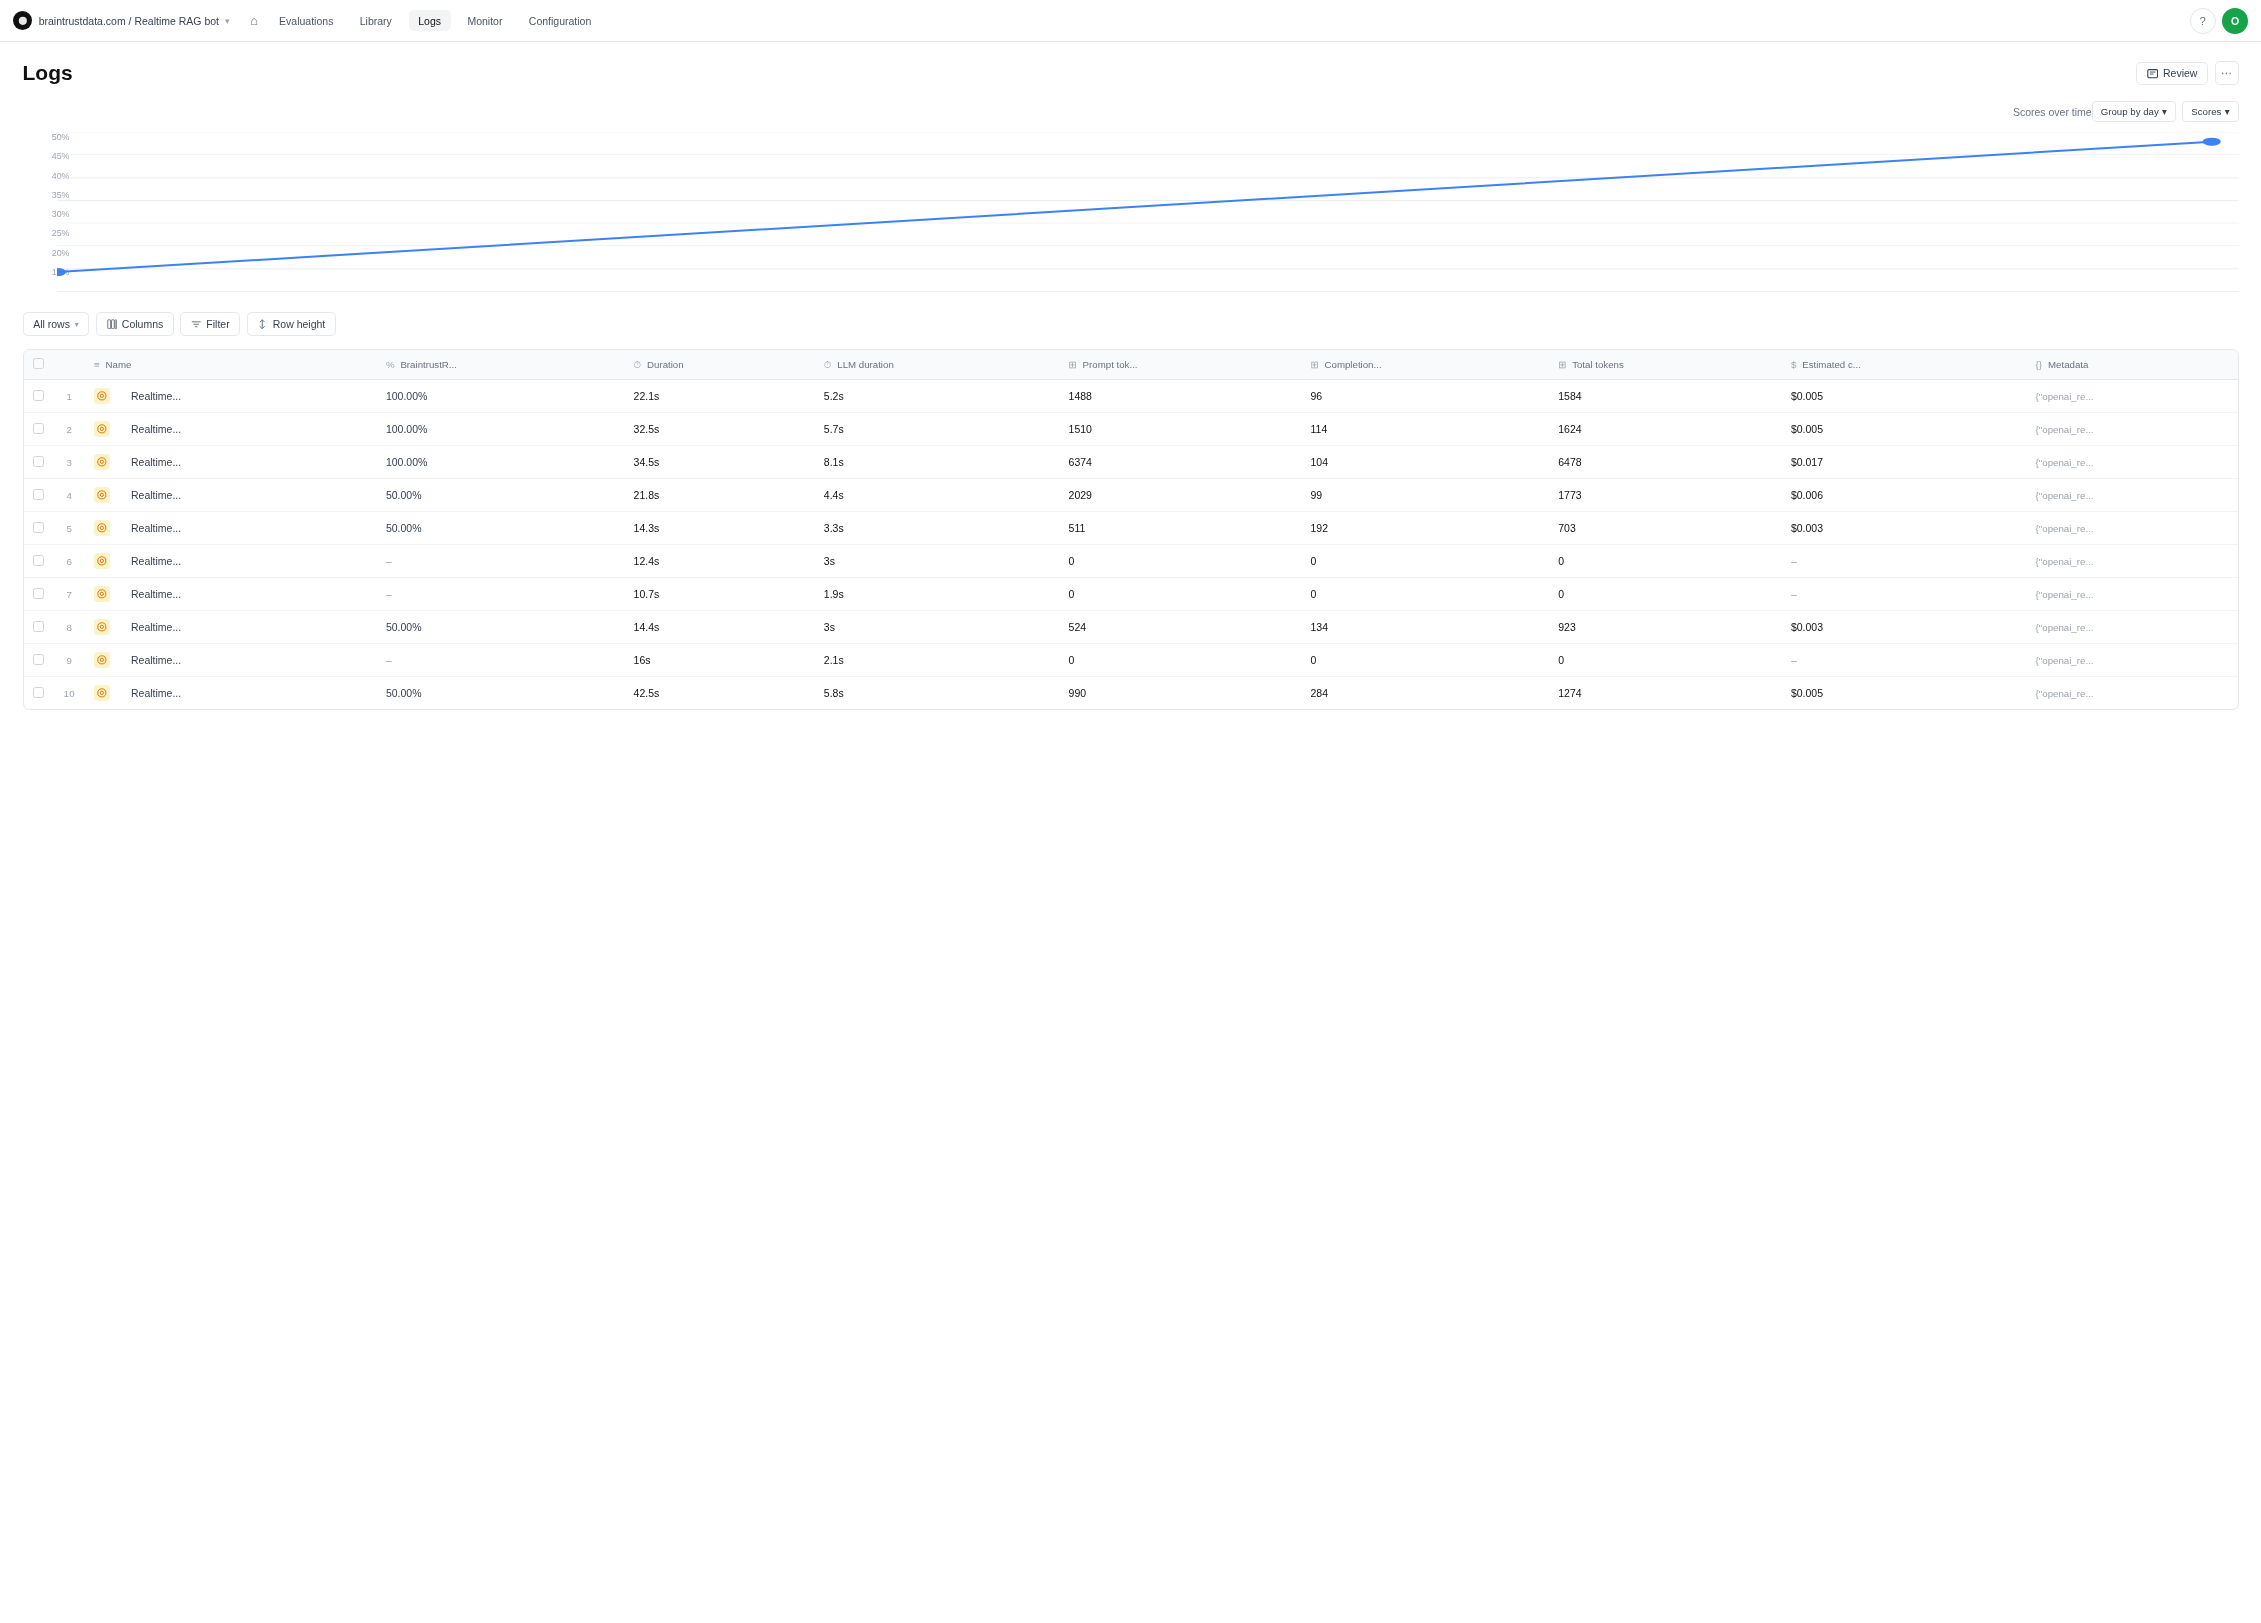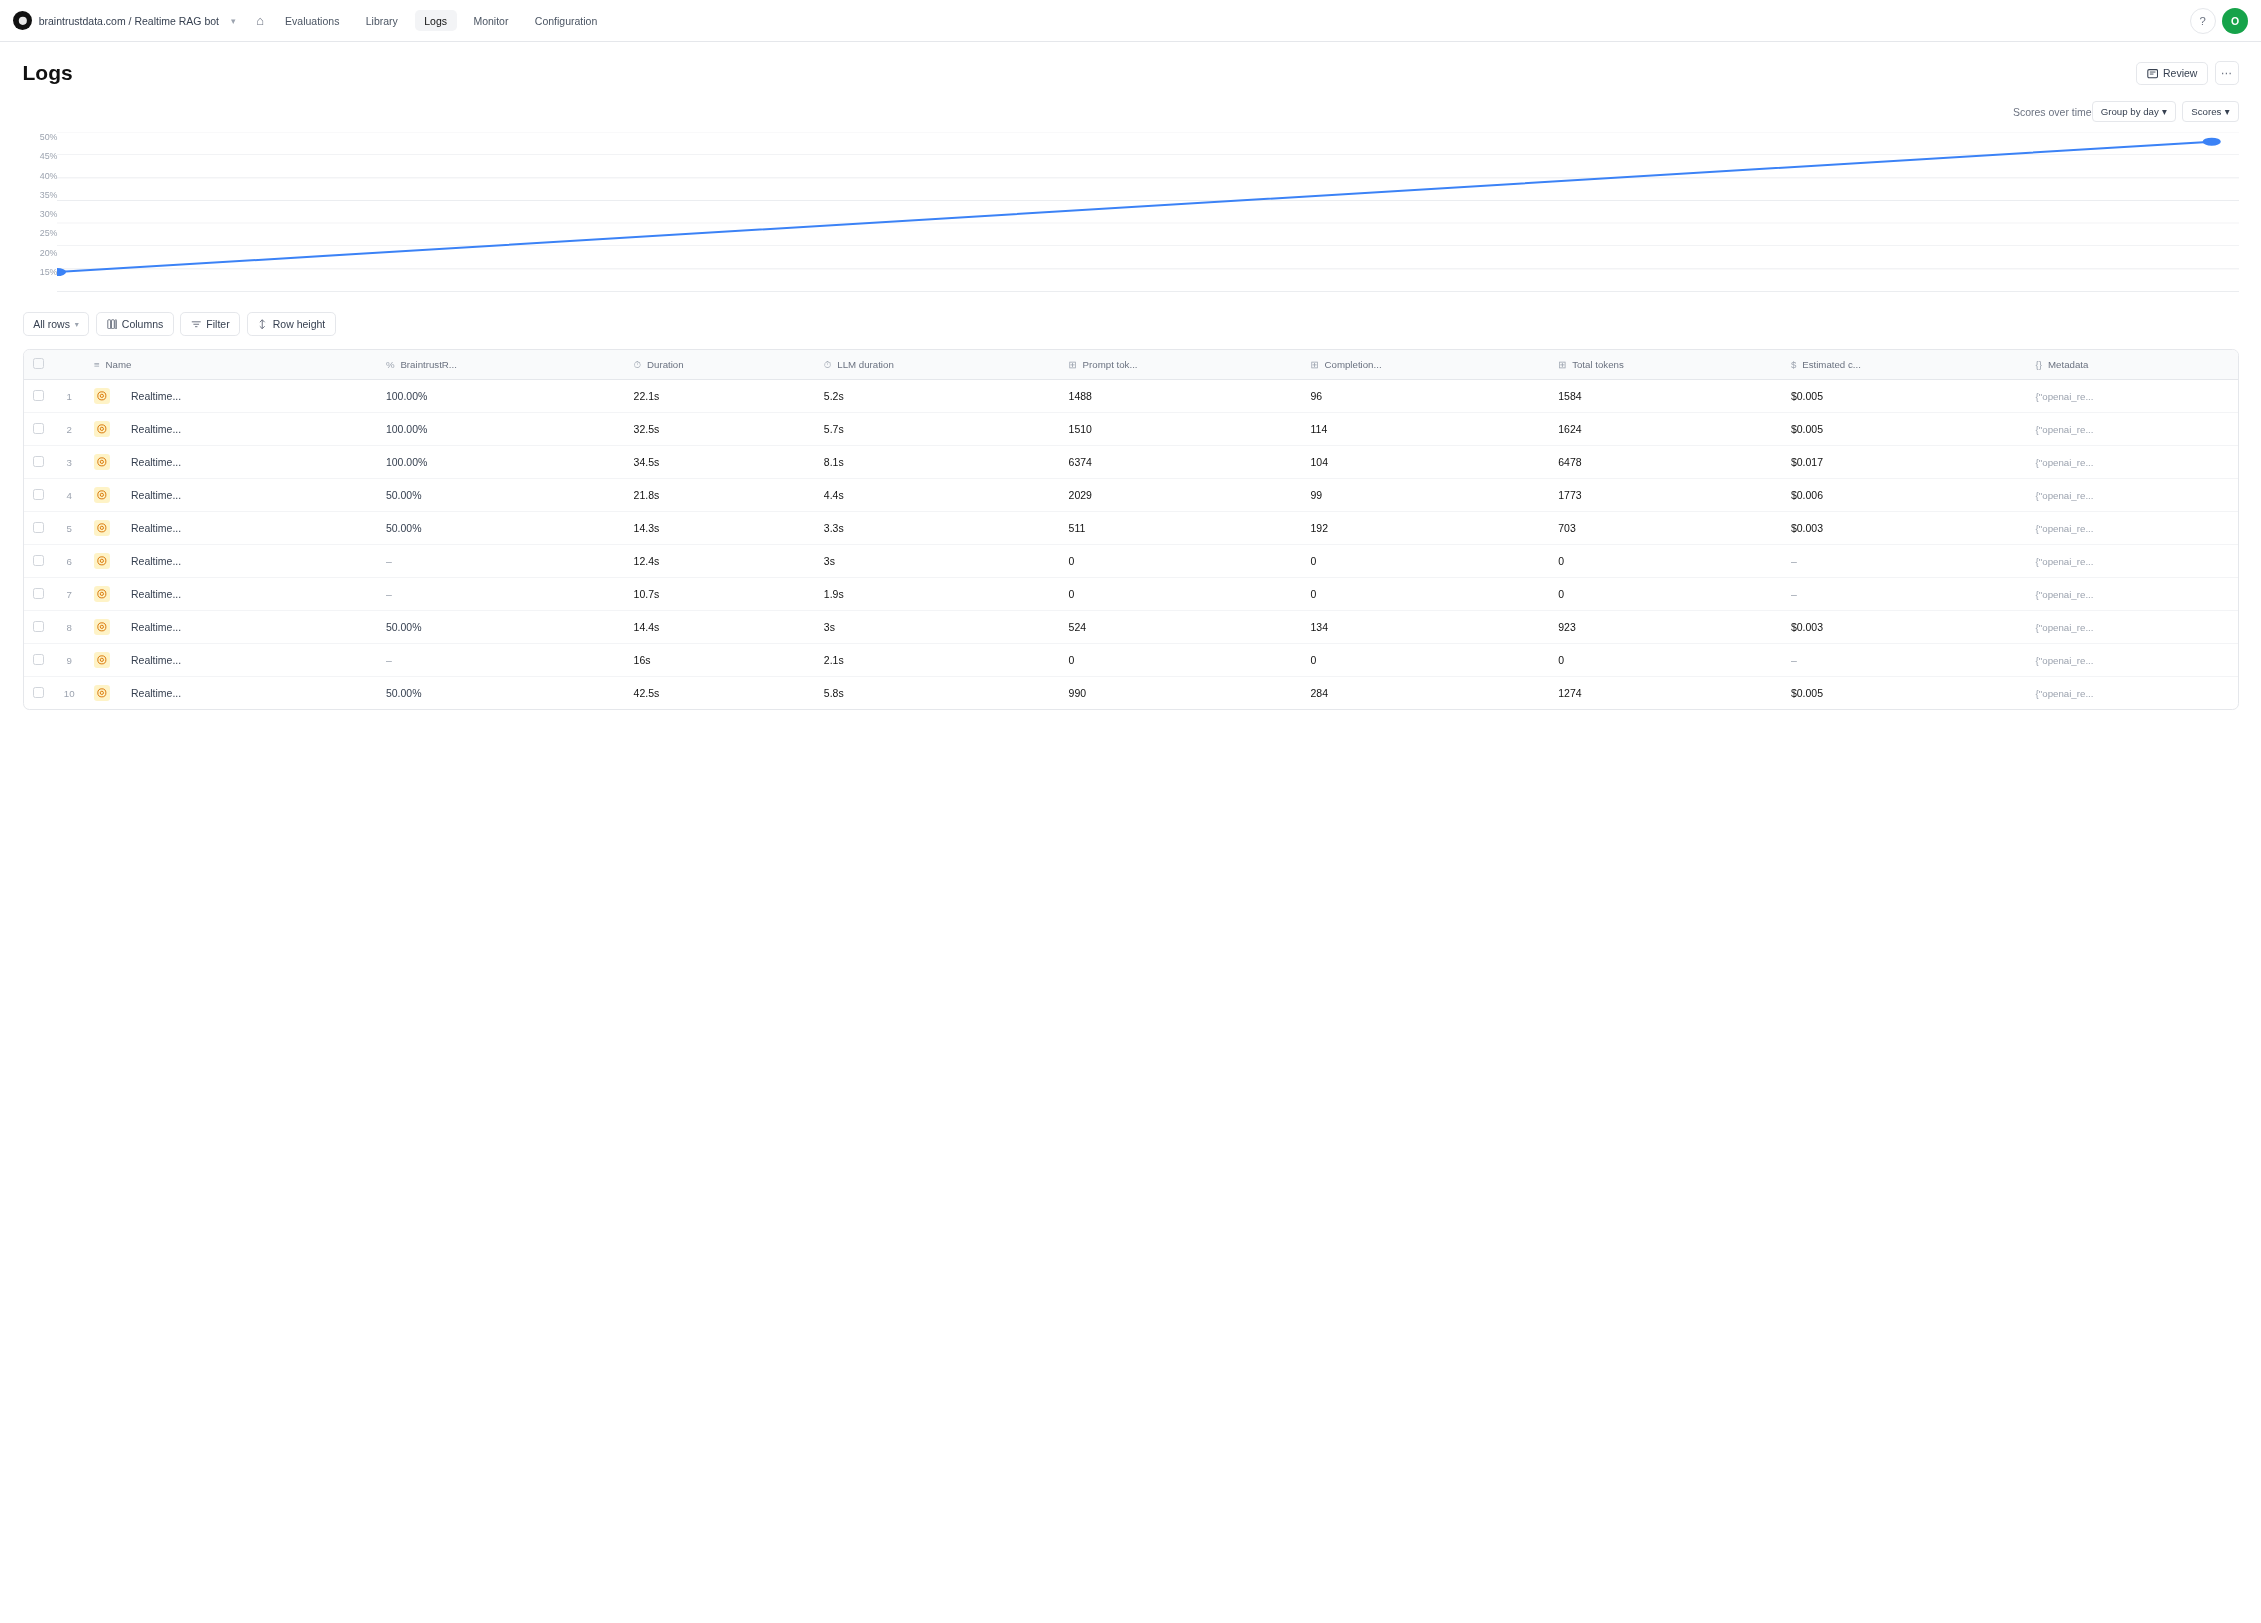--- a/index.html
+++ b/index.html
@@ -8,21 +8,21 @@
     
     .topnav {
       display: flex; align-items: center; height: 42px;
       border-bottom: 0.8px solid #e5e7eb; padding: 0 13px; gap: 6.4px;
     }
     .topnav-logo {
       width: 19.3px; height: 19.3px; background: #111; border-radius: 50%;
       display: flex; align-items: center; justify-content: center; flex-shrink: 0;
     }
     .topnav-brand {
-      font-size: 10.5px; color: #374151; display: flex; align-items: center; gap: 12px;
+      font-size: 10.5px; color: #374151; display: flex; align-items: center; gap: 6px;
       margin-right: 9.7px;
     }
     .topnav-brand .chevron { color: #9ca3af; font-size: 8.9px; }
     .topnav-links { display: flex; align-items: center; gap: 7px; flex: 1; text-align: right; }
     .topnav-link {
       padding: 4.8px 9.7px; border-radius: 4.8px; font-size: 10.5px; color: #4b5563;
       cursor: pointer; text-decoration: none;
     }
     .topnav-link.active { background: #f3f4f6; color: #111; font-weight: 500; }
     .topnav-right { display: flex; align-items: center; gap: 6.4px; }
@@ -66,21 +66,21 @@
     .chart-dropdown {
       display: flex; align-items: center; gap: 3.2px; padding: 4px 8px;
       border: 0.8px solid #e5e7eb; border-radius: 4px; cursor: pointer;
       font-size: 9.7px; color: #374151; background: #fff;
     }
 
     .chart-container {
       position: relative; height: 161px; width: 100%;
     }
     .chart-y-labels {
-      position: absolute; left: 4px; top: 0; bottom: 16px; width: 31px;
+      position: absolute; left: 16px; top: 0; bottom: 16px; width: 31px;
       display: flex; flex-direction: column; justify-content: space-between;
       font-size: 8.9px; color: #9ca3af;
     }
     .chart-y-labels span { text-align: right; width: 100%; }
     .chart-plot {
       position: absolute; left: 34px; top: 0; right: 0; bottom: 0;
     }
     .chart-plot svg { width: 100%; height: 100%; }
 
     

